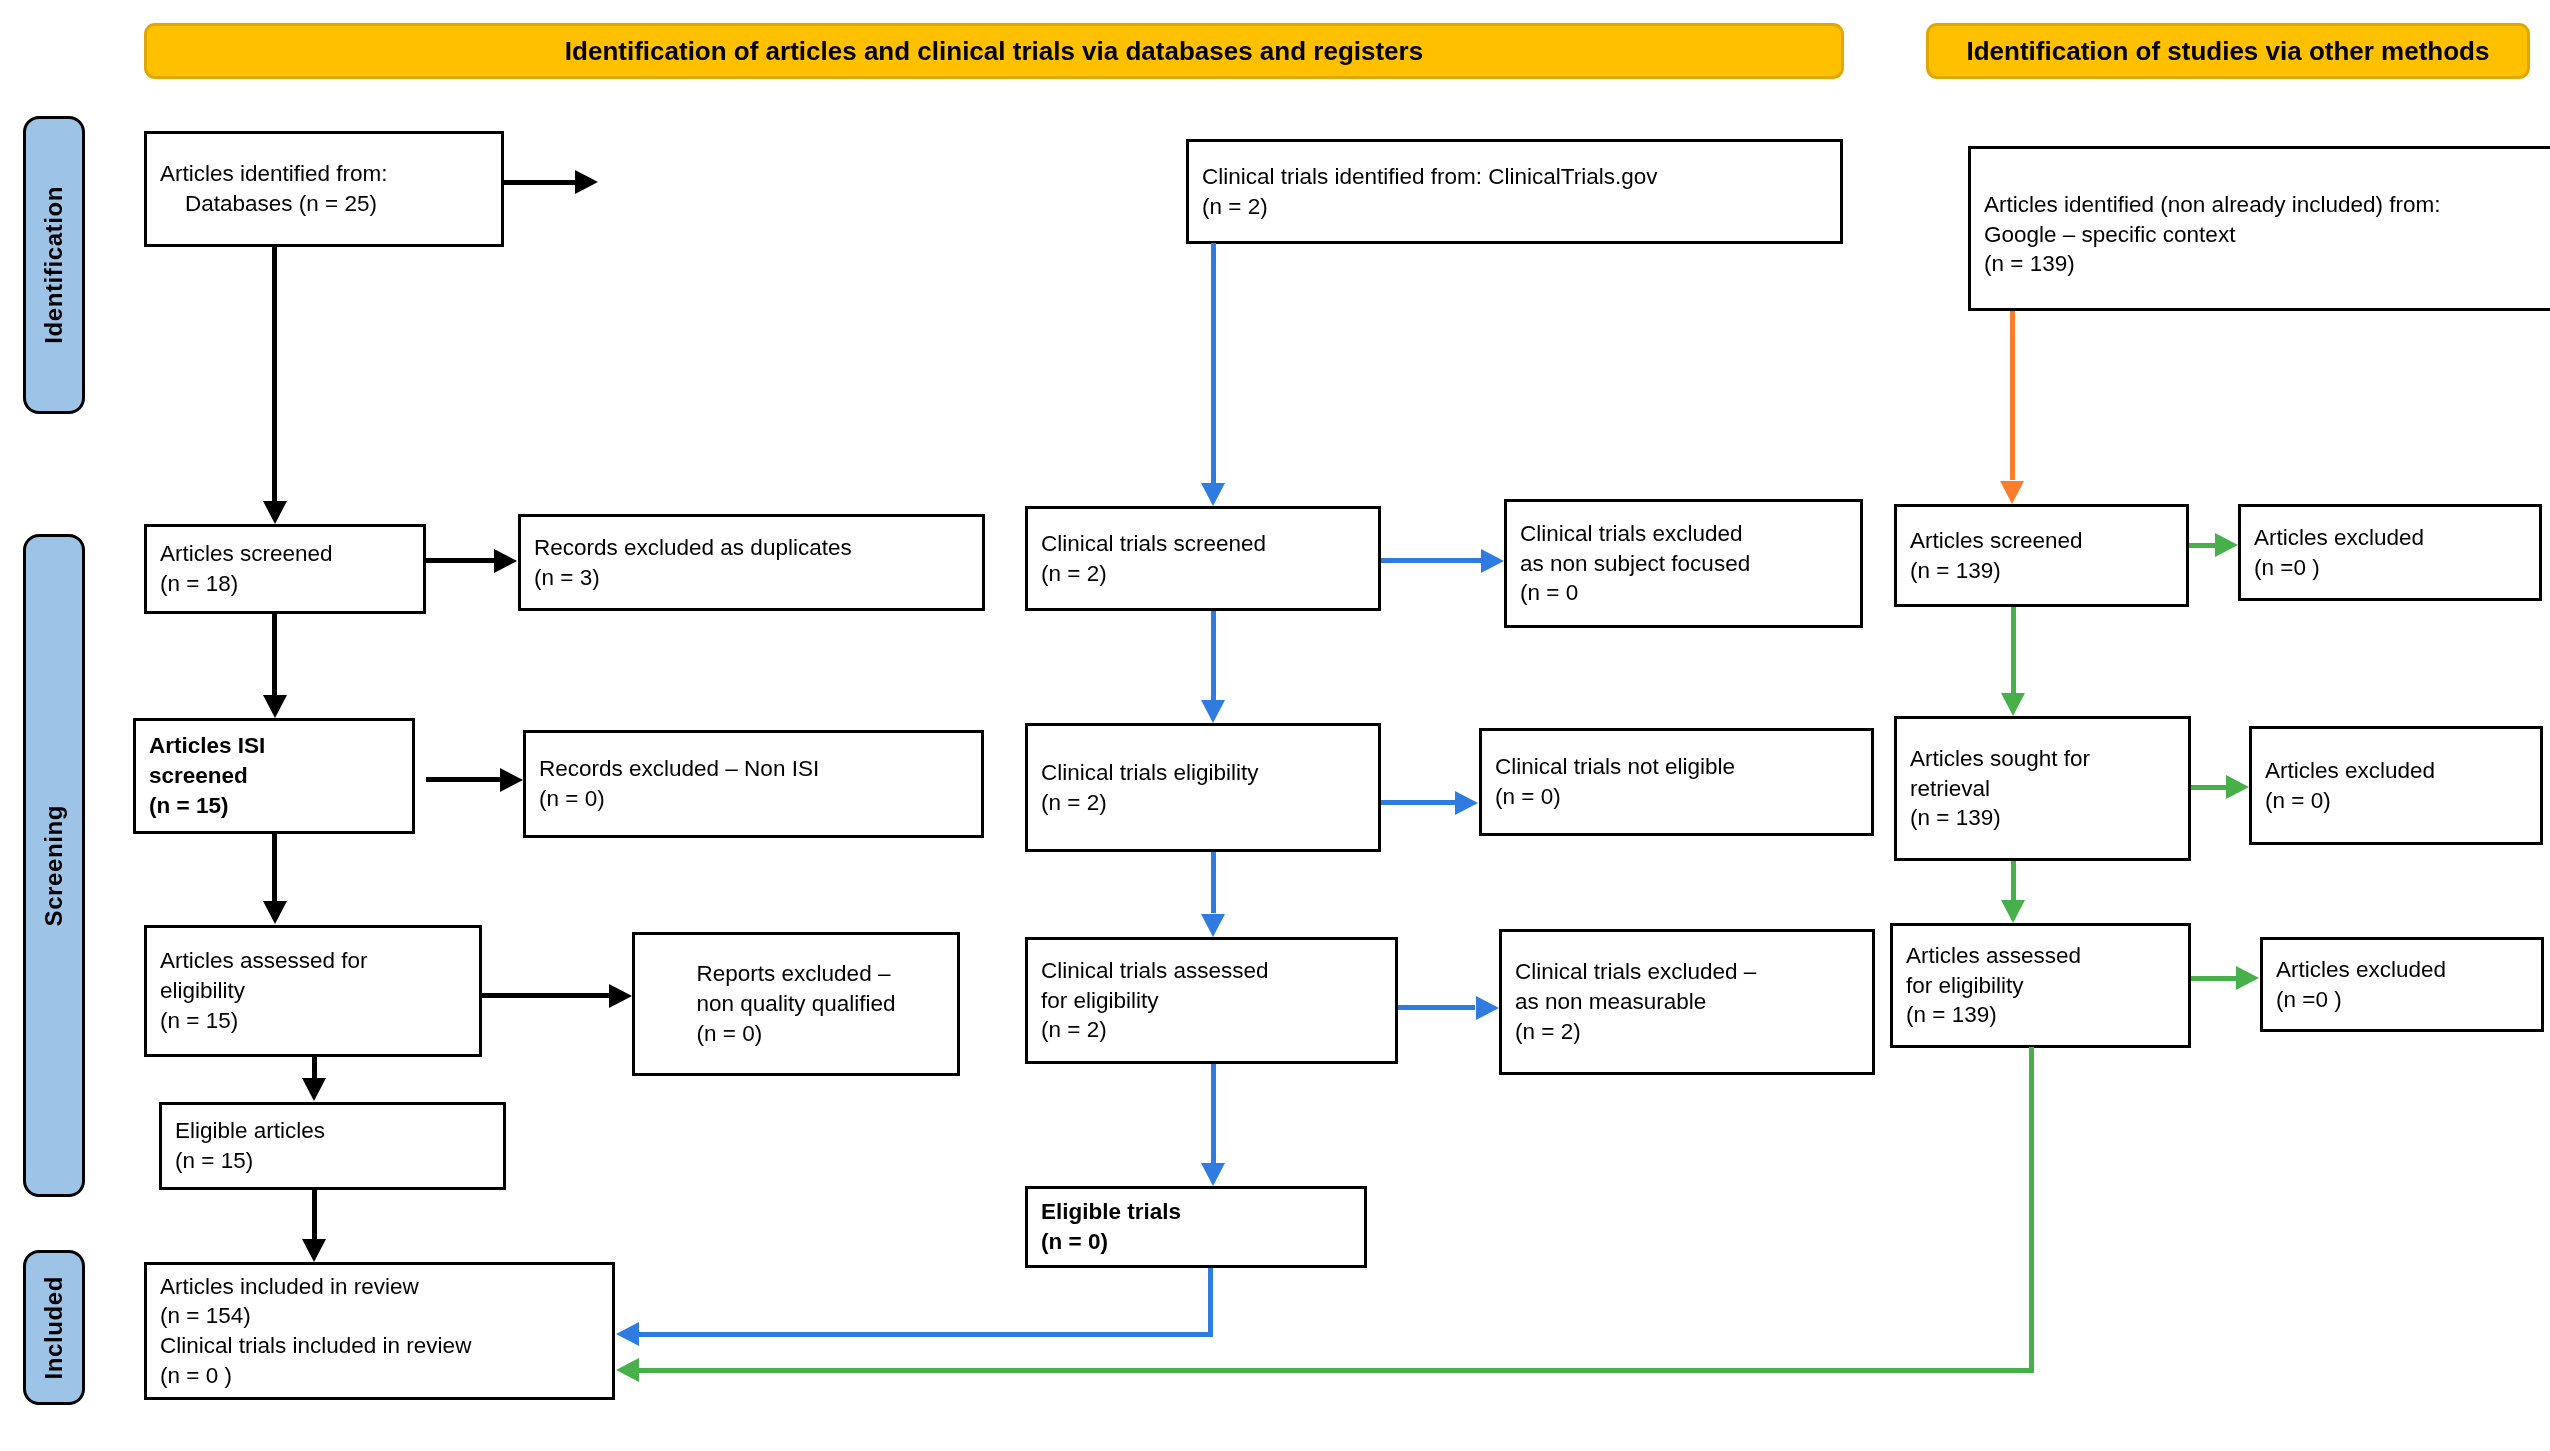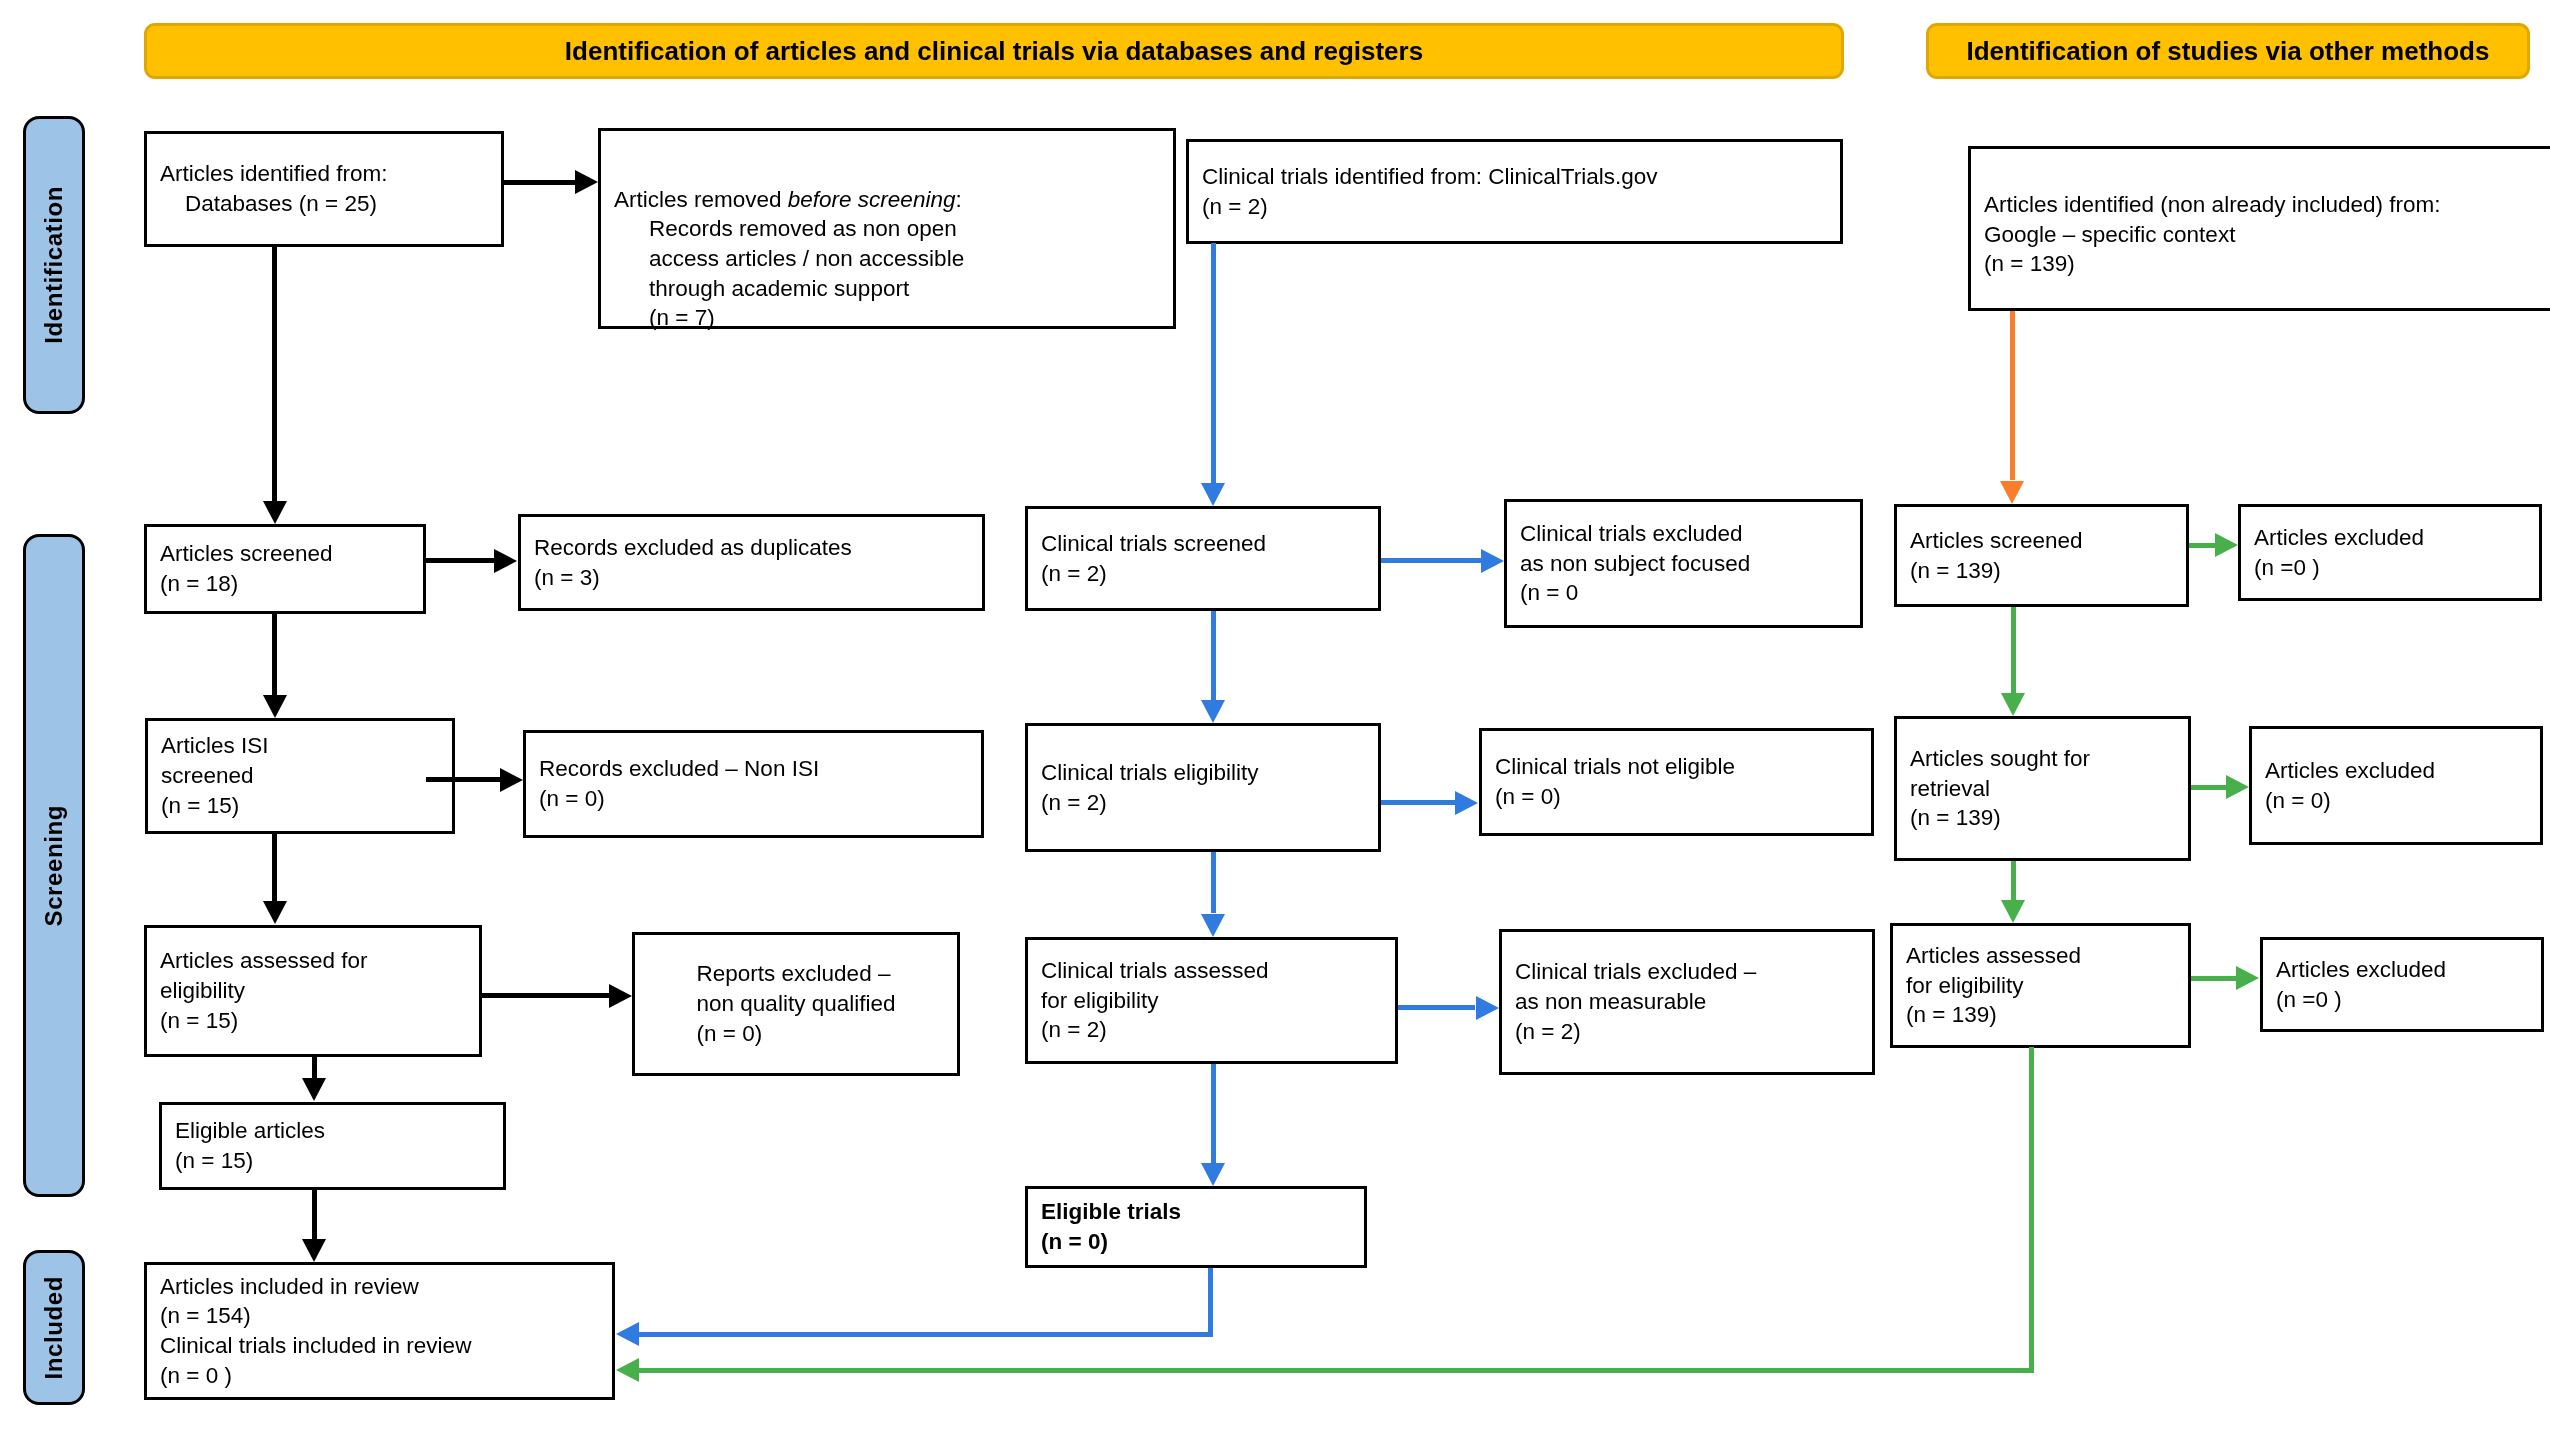--- a/index.html
+++ b/index.html
@@ -77,29 +77,20 @@
   </div>
   <div class="stage-band" style="top:1250px; height:155px;">
     <span class="vtext">Included</span>
   </div>
 
   <div class="box" style="left:144px; top:131px; width:360px; height:116px;">
     <div class="box-text">Articles identified from:
 &nbsp;&nbsp;&nbsp;&nbsp;Databases (n = 25)</div>
   </div>
 
-  <div class="box" style="left:598px; top:128px; width:578px; height:201px; align-items:flex-start; padding-top:24px;">
-    <div class="box-text">
-      <span>Articles removed </span><em>before screening</em><span>:</span>
-      <div class="indented">Records removed as non open
-access articles / non accessible
-through academic support
-(n = 7)</div>
-    </div>
-  </div>
 
   <div class="box" style="left:1186px; top:139px; width:657px; height:105px;">
     <div class="box-text">Clinical trials identified from: ClinicalTrials.gov
 (n = 2)</div>
   </div>
 
   <div class="box" style="left:1968px; top:146px; width:784px; height:165px; align-items:center; padding-top:18px;">
     <div class="box-text">Articles identified (non already included) from:
 Google – specific context
 (n = 139)</div>
@@ -124,21 +115,21 @@
   </div>
   <div class="box" style="left:1894px; top:504px; width:295px; height:103px;">
     <div class="box-text">Articles screened
 (n = 139)</div>
   </div>
   <div class="box" style="left:2238px; top:504px; width:304px; height:97px;">
     <div class="box-text">Articles excluded
 (n =0 )</div>
   </div>
 
-  <div class="box" style="left:145px; top:718px; width:310px; height:116px;">
+  <div class="box" style="left:133px; top:718px; width:282px; height:116px;font-weight:bold;">
     <div class="box-text">Articles ISI
 screened
 (n = 15)</div>
   </div>
   <div class="box" style="left:523px; top:730px; width:461px; height:108px;">
     <div class="box-text">Records excluded – Non ISI
 (n = 0)</div>
   </div>
   <div class="box" style="left:1025px; top:723px; width:356px; height:129px;">
     <div class="box-text">Clinical trials eligibility

